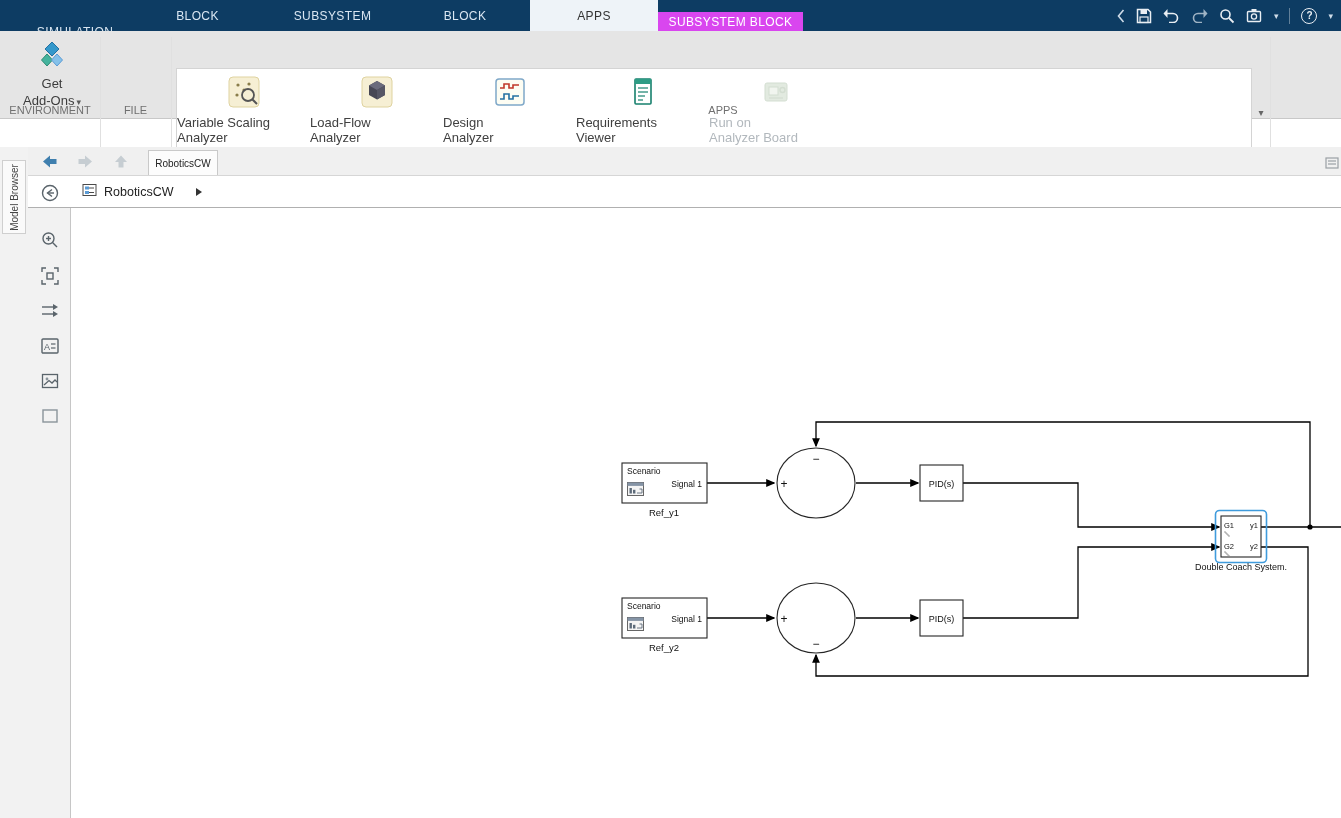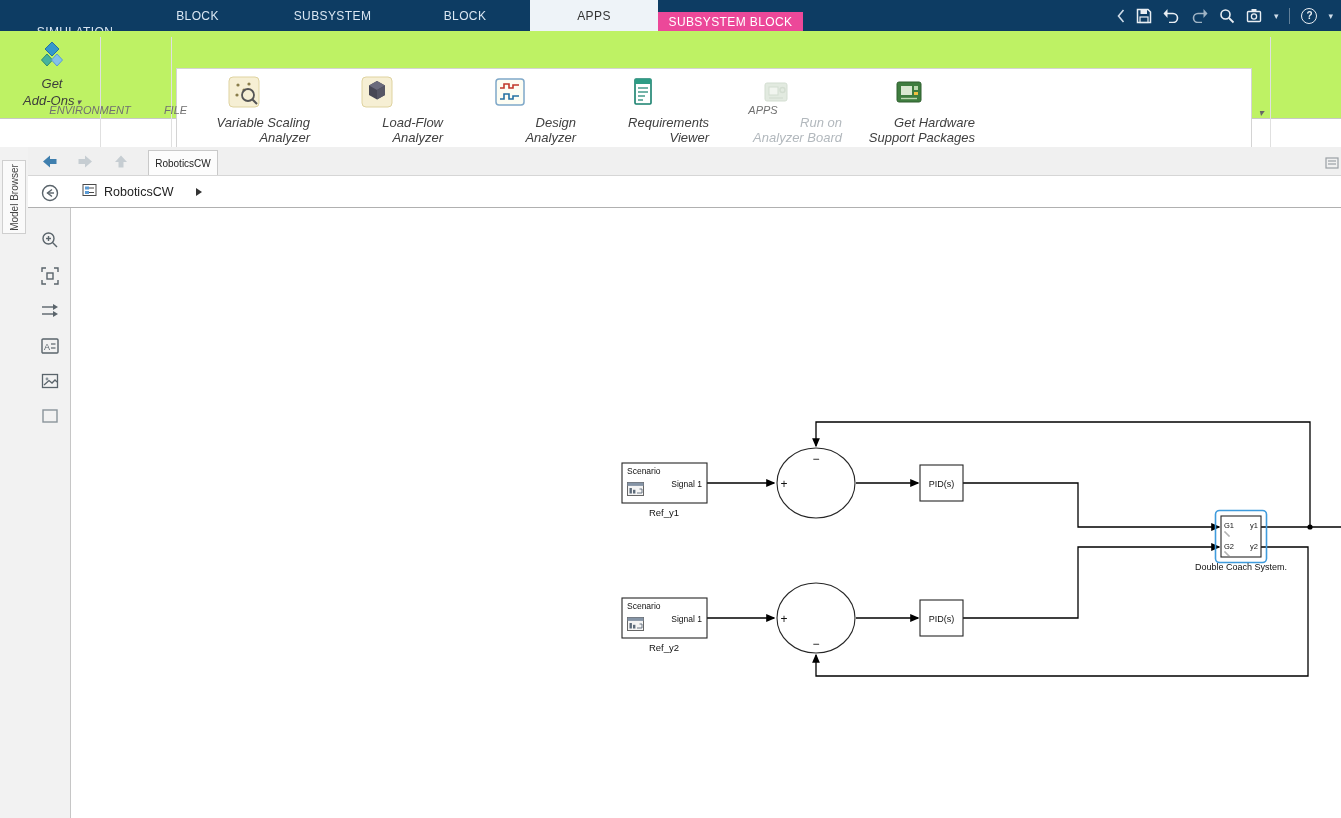--- a/index.html
+++ b/index.html
@@ -13,51 +13,51 @@
   .tabs { display:flex; padding-left:20px; }
   .mtab { display:flex; align-items:center; justify-content:center;
     font-size:12px; letter-spacing:.4px; color:#d9e6f2; cursor:default; }
   .mtab:nth-of-type(1){ width:110px;margin-top:32px; }
   .mtab:nth-of-type(2){ width:135px; }
   .mtab:nth-of-type(3){ width:135px; }
   .mtab:nth-of-type(4){ width:130px; }
   .mtab:nth-of-type(5){ width:128px; }
   .mtab:nth-of-type(6){ width:145px; }
   .mtab.active { background:#eef3f8; color:#333; }
-  .mtab.context { background:#ec4899; color:#fff;margin-top:12px; }
+  .mtab.context { background:#d946ef; color:#fff;margin-top:12px; }
   .qa-toolbar { position:absolute; right:8px; top:0; height:31px;
     display:flex; align-items:center; gap:11px; }
   .qa-btn { display:flex; align-items:center; }
   .qa-caret { color:#cfdce8; font-size:9px; }
   .qa-sep { width:1px; height:16px; background:rgba(255,255,255,.35); }
   .help-circle { width:16px; height:16px; border:1.5px solid #e9eef3;
     border-radius:50%; color:#e9eef3; font-size:10px; font-weight:bold;
     display:flex; align-items:center; justify-content:center; }
 
   
   .ribbon { position:absolute; left:0; top:31px; width:100%; height:88px;
-    background:#bef264; border-bottom:1px solid #c8c8c8;font-style:italic; }
+    background:#e5e5e5; border-bottom:1px solid #c8c8c8; }
   .rgroup { position:absolute; top:8px; text-align:center; color:#3c3c3c;
     font-size:13px; line-height:17px; cursor:default; }
   .rgroup .ricon { margin:0 auto 4px auto; width:32px; height:32px; }
   .rgroup.addons { left:8px;  width:88px; }
   .rgroup.design { left:104px; width:64px; }
   .caret { color:#5a5a5a; font-size:9px; margin-left:2px; }
   .vdiv { position:absolute; top:6px; height:130px; width:1px; background:#e0e0e0; }
   .gallery { position:absolute; left:176px; top:37px; width:1076px; height:89px;
     background:#fff; border:1px solid #d4d4d4; display:flex; }
-  .app-item { width:133px; padding-top:7px; text-align:right; font-size:13px;
+  .app-item { width:133px; padding-top:7px; text-align:left; font-size:13px;
     line-height:15px; color:#404040; cursor:default; }
   .app-item .app-icon { width:32px; height:32px; margin:0 auto 7px auto; }
   .app-item.disabled { color:#b2b8bd; }
   .app-item.disabled .app-icon { opacity:.5; }
   .gallery-caret { position:absolute; left:1253px; top:37px; width:16px; height:89px;
     display:flex; align-items:center; justify-content:center; color:#666; font-size:10px; }
   .sec-label { position:absolute; bottom:2px; text-align:center; font-size:11px;
-    color:#707070;margin-left:40px; }
+    color:#707070; }
 
   
   .docbar { position:absolute; left:28px; top:147px; right:0; height:29px;
     background:#f0f0f0; border-bottom:1px solid #d6d6d6;
     display:flex; align-items:center; padding-left:12px; }
   .nav-btn { width:18px; height:18px; display:flex; align-items:center;
     justify-content:center; margin-right:18px; }
   .doc-tab { height:25px; margin-top:4px; align-self:flex-end; width:70px;
     background:#fcfcfc; border:1px solid #c9c9c9; border-bottom:none;
     display:flex; align-items:center; justify-content:center;
@@ -223,33 +223,20 @@
         <div class="app-icon">
           <svg width="32" height="32" viewBox="0 0 32 32">
             <rect x="5" y="7" width="22" height="18" rx="2" fill="#c7d6c3" stroke="#a8bda4"></rect>
             <rect x="9" y="11" width="9" height="8" fill="#e4ece1" stroke="#a8bda4"></rect>
             <circle cx="22.5" cy="14" r="2.5" fill="none" stroke="#a8bda4" stroke-width="1.4"></circle>
             <line x1="9" y1="22" x2="23" y2="22" stroke="#a8bda4" stroke-width="1.2"></line>
           </svg>
         </div>
         <div class="app-line">Run on</div>
         <div class="app-line">Analyzer Board</div>
-      </div>
-      <div class="app-item">
-        <div class="app-icon">
-          <svg width="32" height="32" viewBox="0 0 32 32">
-            <rect x="4" y="6" width="24" height="20" rx="2" fill="#3f7d3f" stroke="#2f5f2f"></rect>
-            <rect x="8" y="10" width="11" height="9" fill="#d9e8d0"></rect>
-            <rect x="21" y="10" width="4" height="4" fill="#bcd9b0"></rect>
-            <rect x="21" y="16" width="4" height="3" fill="#f0c040"></rect>
-            <line x1="8" y1="22.5" x2="24" y2="22.5" stroke="#bcd9b0" stroke-width="1.4"></line>
-          </svg>
-        </div>
-        <div class="app-line">Get Hardware</div>
-        <div class="app-line">Support Packages</div>
       </div>
     </div>
     <div class="gallery-caret">
         <span>▾</span>
       </div>
     <div class="vdiv" style="left:1270px;"></div>
 
     <div class="sec-label" style="left:0; width:100px;">ENVIRONMENT</div>
     <div class="sec-label" style="left:100px; width:71px;">FILE</div>
     <div class="sec-label" style="left:176px; width:1094px;">APPS</div>

